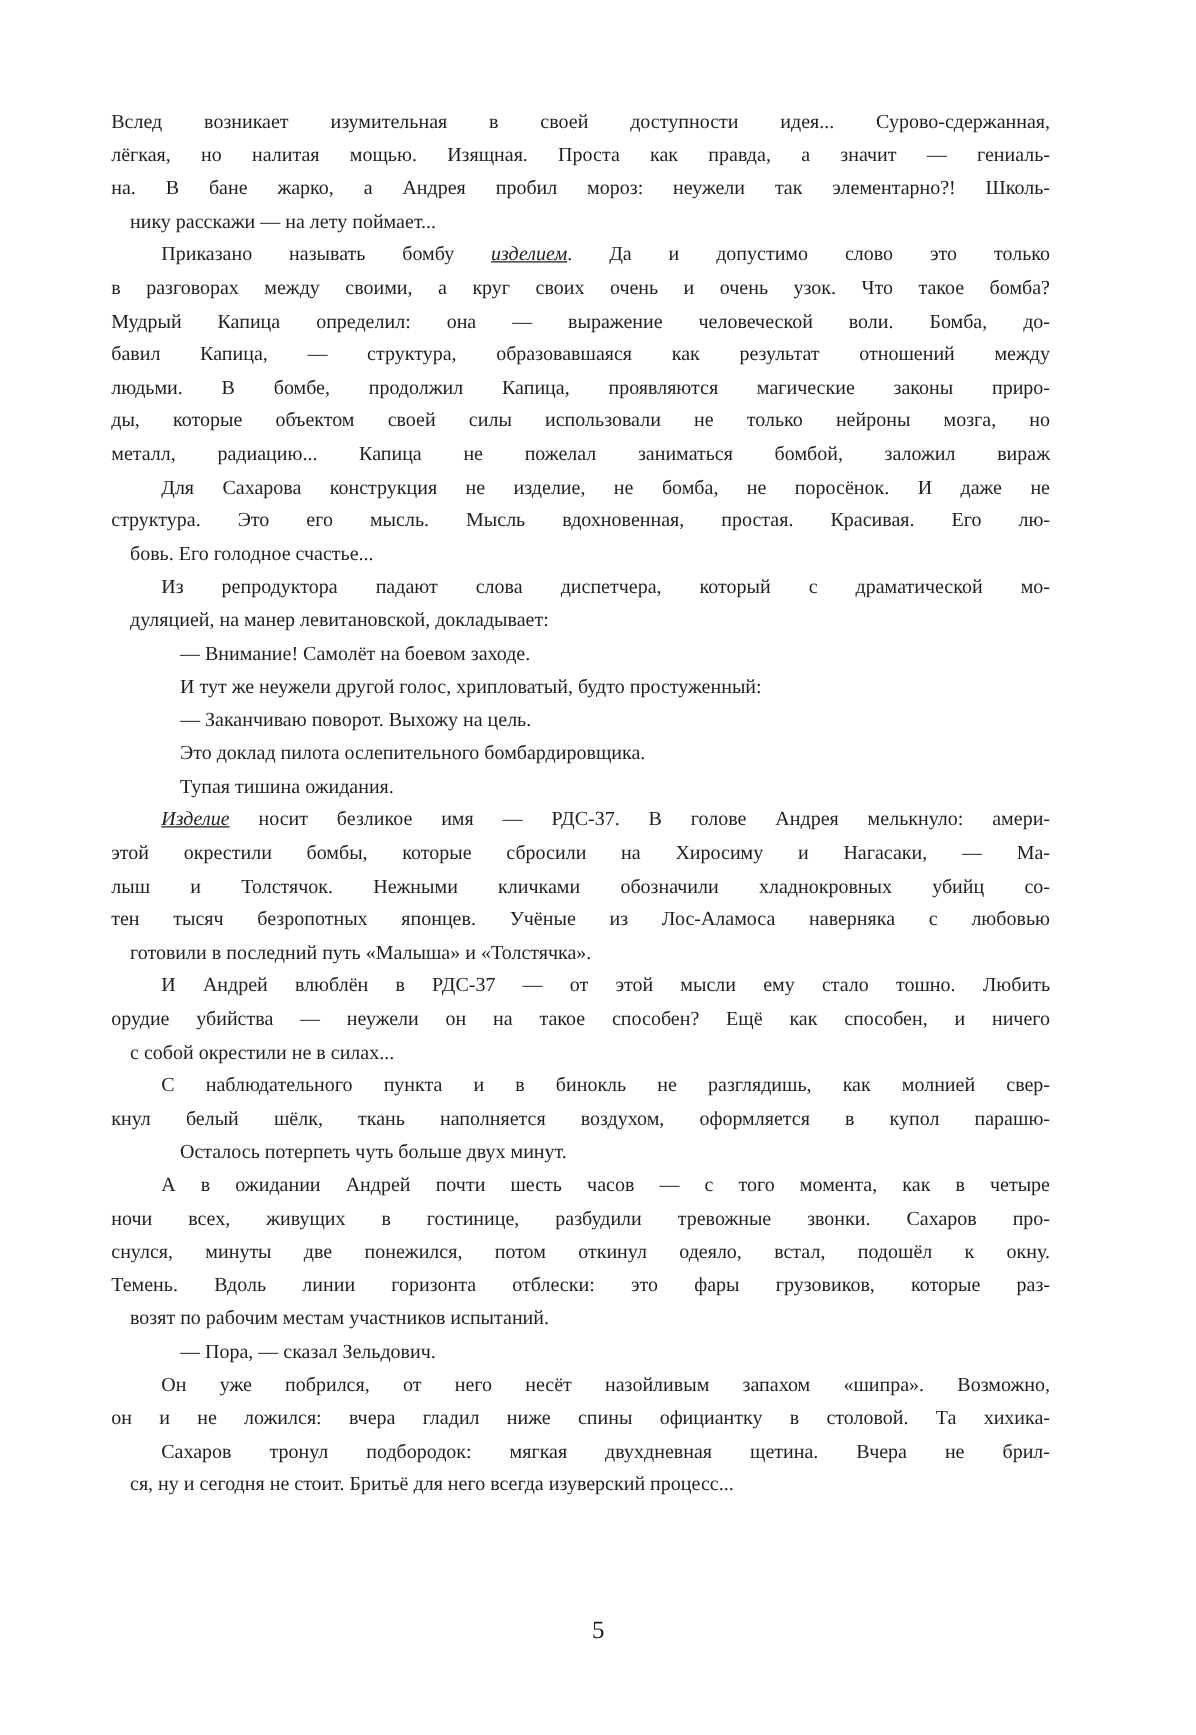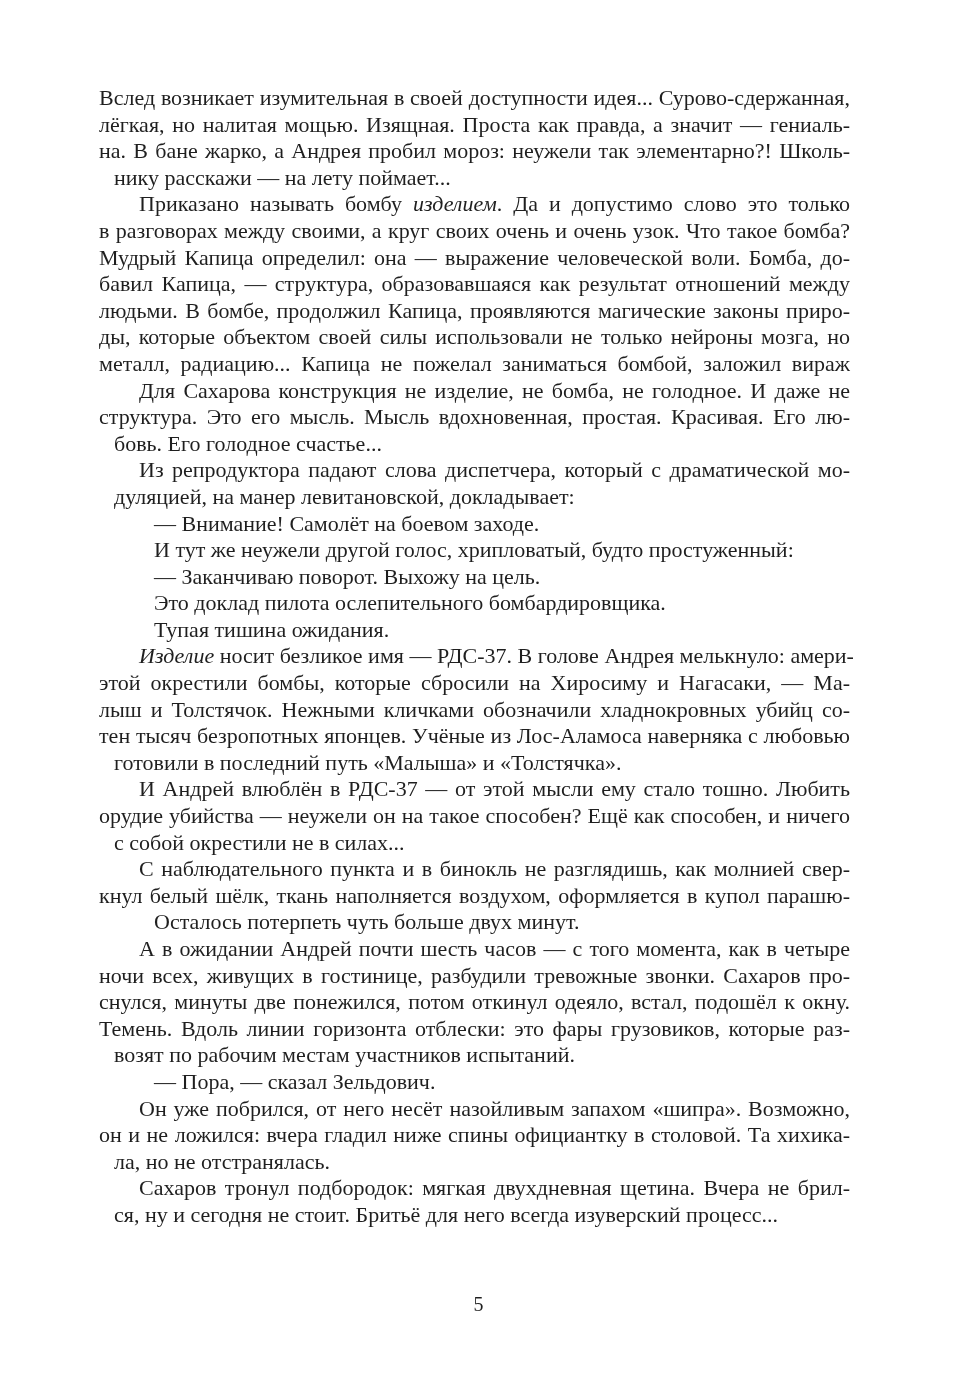--- a/index.html
+++ b/index.html
@@ -1,28 +1,28 @@
 <!DOCTYPE html>
 <html><head>
 <meta charset="utf-8">
 <style>
   html, body { margin: 0; padding: 0; background: #ffffff; }
   body { width: 957px; height: 1388px; position: relative; overflow: hidden; }
   .page {
-    position: absolute; left: 99px; top: 85px; width: 751px;
+    position: absolute; left: 89px; top: 85px; width: 751px;
     font-family: "Liberation Serif", "DejaVu Serif", serif;
-    font-size: 22px; color: #1f1f1f;
+    font-size: 16px; color: #1f1f1f;
   }
   .line {
     height: 26.6px; line-height: 26.6px; white-space: nowrap;
     text-align: justify; text-align-last: justify;
   }
   .line.last { text-align-last: left; margin-left: 15px; }
   .line.indent { padding-left: 40px; }
-  .seg-italic { font-style: italic; }
+  .seg-italic { font-style: italic; text-decoration: underline; }
   .folio {
     position: absolute; top: 1293px; left: 0; width: 957px; text-align: center;
     font-family: "Liberation Serif", "DejaVu Serif", serif; font-size: 20px; color: #1f1f1f;
   }
 </style>
 </head>
 <body>
 
 <div class="page" id="page-body">
     <div>
@@ -34,21 +34,21 @@
     <div>
       <div class="line indent"><span>Приказано называть бомбу </span><span class="seg-italic">изделием</span><span>. Да и допустимо слово это только</span></div>
       <div class="line">в разговорах между своими, а круг своих очень и очень узок. Что такое бомба?</div>
       <div class="line">Мудрый Капица определил: она — выражение человеческой воли. Бомба, до-</div>
       <div class="line">бавил Капица, — структура, образовавшаяся как результат отношений между</div>
       <div class="line">людьми. В бомбе, продолжил Капица, проявляются магические законы приро-</div>
       <div class="line">ды, которые объектом своей силы использовали не только нейроны мозга, но</div>
       <div class="line">металл, радиацию... Капица не пожелал заниматься бомбой, заложил вираж</div>
     </div>
     <div>
-      <div class="line indent">Для Сахарова конструкция не изделие, не бомба, не голодное. И даже не</div>
+      <div class="line indent">Для Сахарова конструкция не изделие, не бомба, не поросёнок. И даже не</div>
       <div class="line">структура. Это его мысль. Мысль вдохновенная, простая. Красивая. Его лю-</div>
       <div class="line last">бовь. Его голодное счастье...</div>
     </div>
     <div>
       <div class="line indent">Из репродуктора падают слова диспетчера, который с драматической мо-</div>
       <div class="line last">дуляцией, на манер левитановской, докладывает:</div>
     </div>
     <div>
       <div class="line indent last">— Внимание! Самолёт на боевом заходе.</div>
     </div>
@@ -89,20 +89,19 @@
       <div class="line">снулся, минуты две понежился, потом откинул одеяло, встал, подошёл к окну.</div>
       <div class="line">Темень. Вдоль линии горизонта отблески: это фары грузовиков, которые раз-</div>
       <div class="line last">возят по рабочим местам участников испытаний.</div>
     </div>
     <div>
       <div class="line indent last">— Пора, — сказал Зельдович.</div>
     </div>
     <div>
       <div class="line indent">Он уже побрился, от него несёт назойливым запахом «шипра». Возможно,</div>
       <div class="line">он и не ложился: вчера гладил ниже спины официантку в столовой. Та хихика-</div>
-      <div class="line last">ла, но не отстранялась.</div>
     </div>
     <div>
       <div class="line indent">Сахаров тронул подбородок: мягкая двухдневная щетина. Вчера не брил-</div>
       <div class="line last">ся, ну и сегодня не стоит. Бритьё для него всегда изуверский процесс...</div>
     </div>
   </div>
 <div class="folio">5</div>
 
 </body></html>

